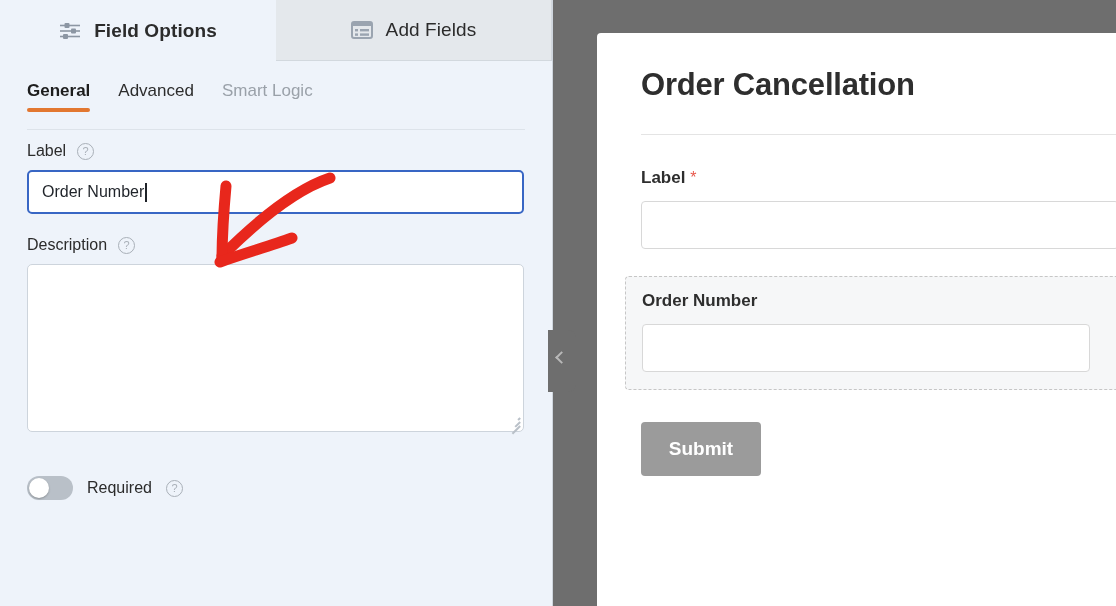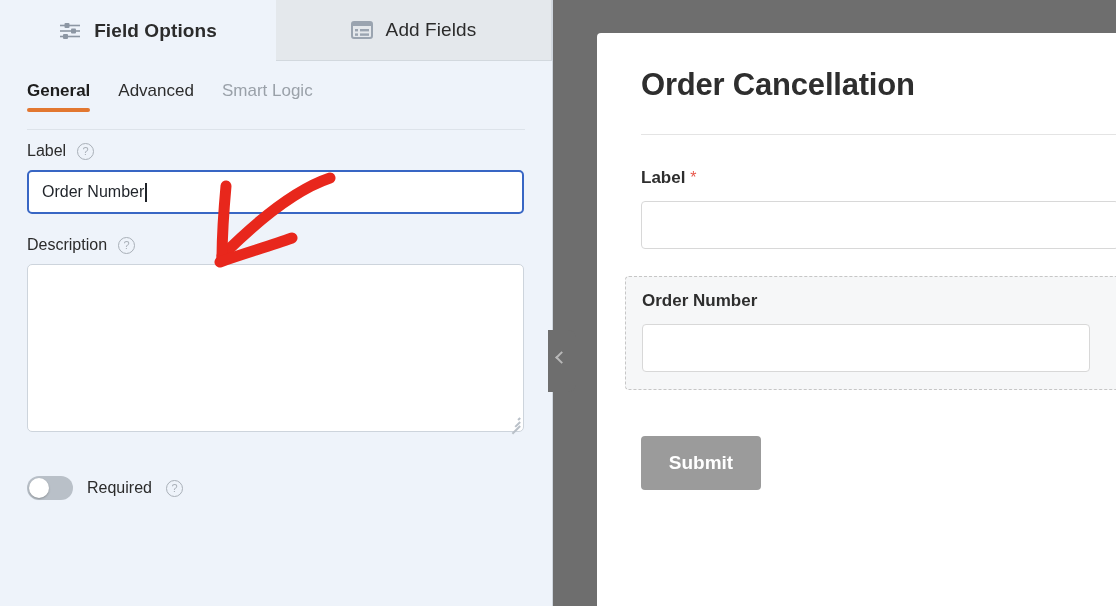--- a/index.html
+++ b/index.html
@@ -174,21 +174,21 @@
     background: #f6f7f8;
     border-radius: 4px;
     padding: 14px 16px 17px 16px;
     width: 496px;
     margin-left: -16px;
     margin-bottom: 22px;
   }
   .pfield.selected .pinput { width: 448px; }
 
   .submit-btn {
-    margin-top: 24px;
+    margin-top: 10px;
     width: 120px; height: 54px;
     background: #9b9b9b;
     color: #fff; font-size: 19px; font-weight: bold;
     border: none; border-radius: 4px;
     cursor: pointer;
     font-family: "Liberation Sans", sans-serif;
   }
 
   
   .annot { position: absolute; left: 180px; top: 168px; width: 190px; height: 115px; z-index: 9; pointer-events: none; }

